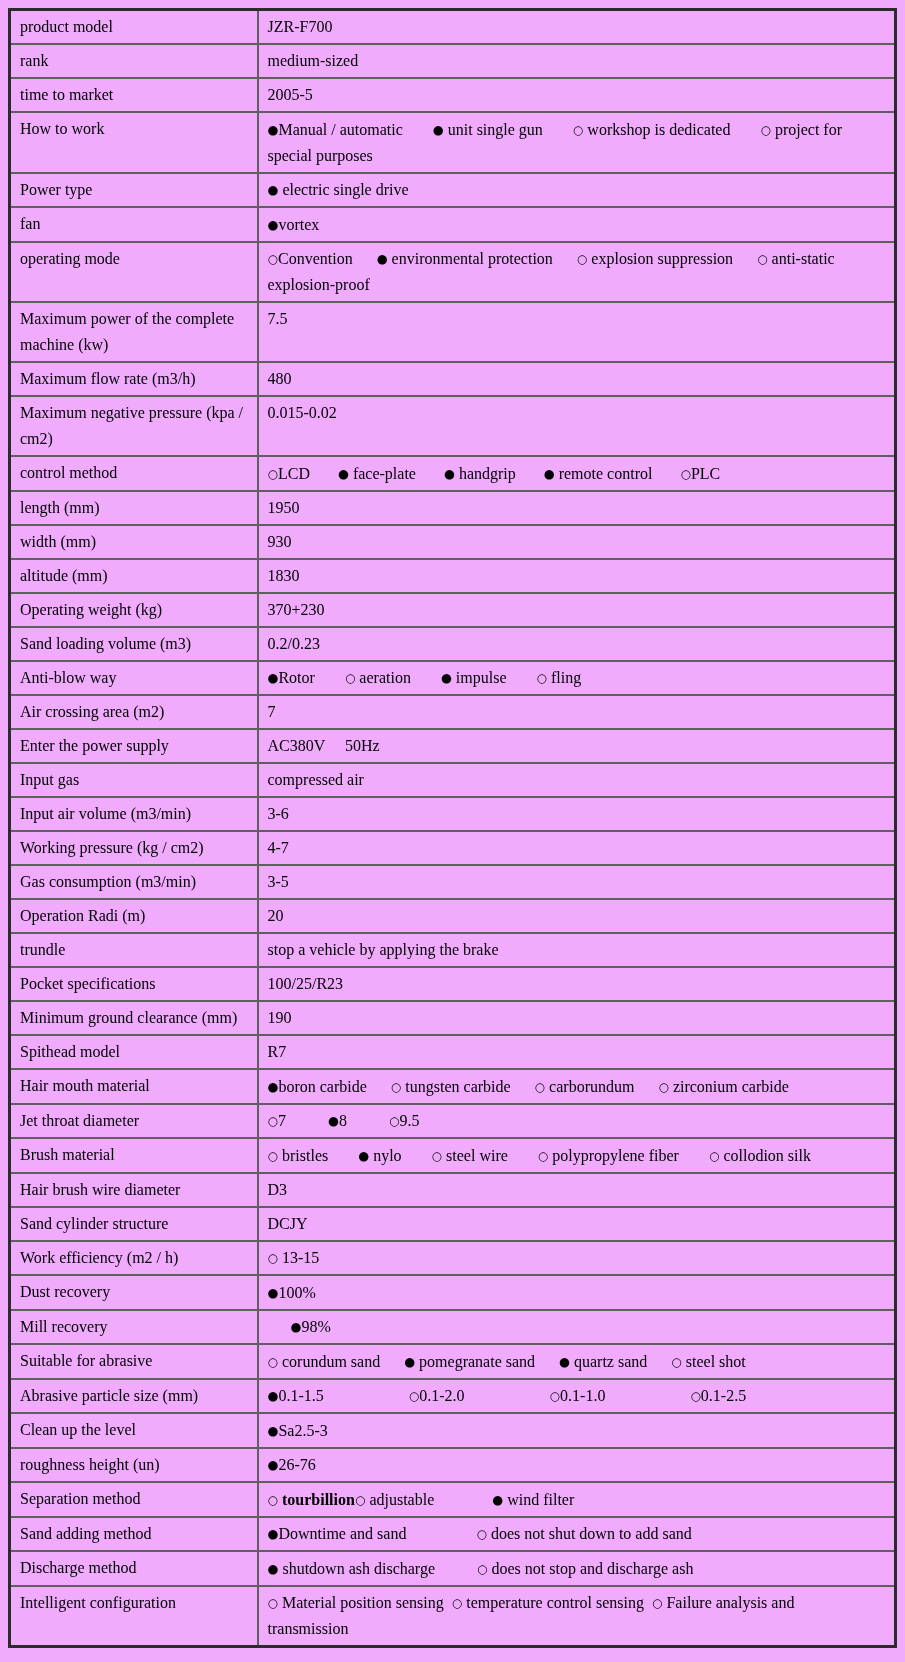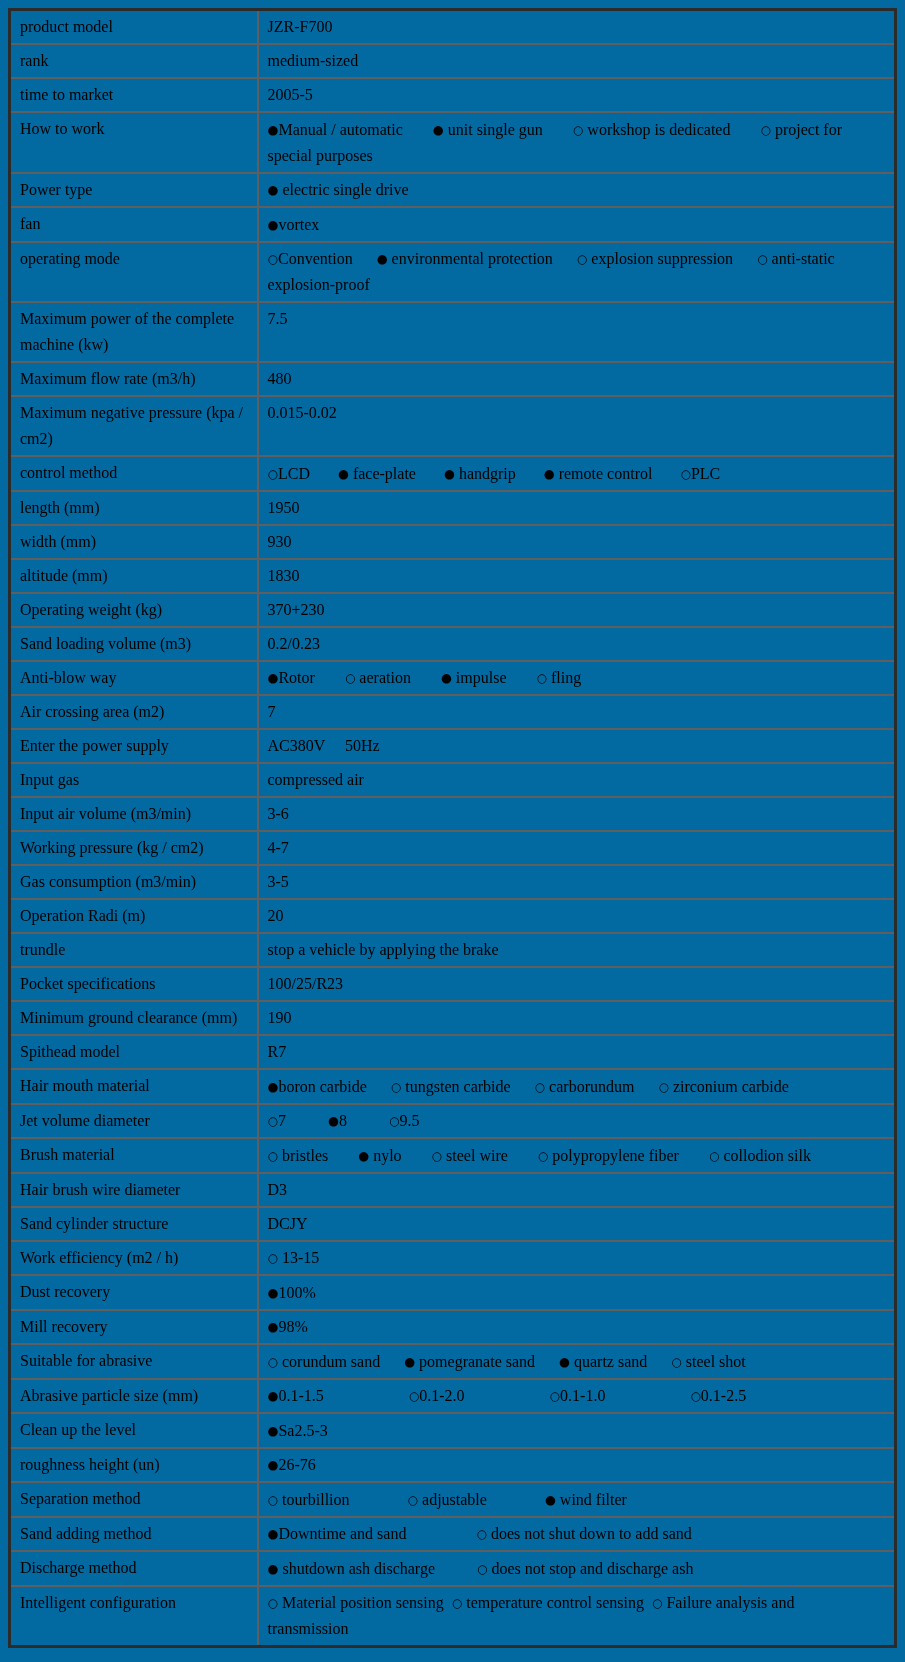--- a/index.html
+++ b/index.html
@@ -1,19 +1,19 @@
 <!DOCTYPE html>
 <html><head>
 <meta charset="utf-8">
 <style>
   html, body { margin: 0; padding: 0; background: #ffffff; }
   .page {
     width: 905px;
     height: 1662px;
-    background: #0369a1;
+    background: #f0abfc;
     box-sizing: border-box;
     font-family: "Liberation Serif", "DejaVu Serif", serif;
     color: #000000;
     overflow: hidden;
   }
   table.spec-table {
     border-collapse: collapse;
     table-layout: fixed;
     width: 889px;
     margin: 8px;
@@ -159,21 +159,21 @@
         </tr>
         <tr>
           <td class="cell-label">Spithead model</td>
           <td class="cell-value">R7</td>
         </tr>
         <tr>
           <td class="cell-label">Hair mouth material</td>
           <td class="cell-value"><span class="option" style="margin-right: 24px;"><span class="radio sel">●</span><span>boron carbide</span></span><span class="option" style="margin-right: 24px;"><span class="radio unsel">○</span><span> tungsten carbide</span></span><span class="option" style="margin-right: 24px;"><span class="radio unsel">○</span><span> carborundum</span></span><span class="option" style="margin-right: 24px;"><span class="radio unsel">○</span><span> zirconium carbide</span></span></td>
         </tr>
         <tr>
-          <td class="cell-label">Jet volume diameter</td>
+          <td class="cell-label">Jet throat diameter</td>
           <td class="cell-value"><span class="option" style="margin-right: 42px;"><span class="radio unsel">○</span><span>7</span></span><span class="option" style="margin-right: 42px;"><span class="radio sel">●</span><span>8</span></span><span class="option" style="margin-right: 42px;"><span class="radio unsel">○</span><span>9.5</span></span></td>
         </tr>
         <tr>
           <td class="cell-label">Brush material</td>
           <td class="cell-value"><span class="option" style="margin-right: 30px;"><span class="radio unsel">○</span><span> bristles</span></span><span class="option" style="margin-right: 30px;"><span class="radio sel">●</span><span> nylo</span></span><span class="option" style="margin-right: 30px;"><span class="radio unsel">○</span><span> steel wire</span></span><span class="option" style="margin-right: 30px;"><span class="radio unsel">○</span><span> polypropylene fiber</span></span><span class="option" style="margin-right: 30px;"><span class="radio unsel">○</span><span> collodion silk</span></span></td>
         </tr>
         <tr>
           <td class="cell-label">Hair brush wire diameter</td>
           <td class="cell-value">D3</td>
         </tr>
@@ -184,41 +184,41 @@
         <tr>
           <td class="cell-label">Work efficiency (m2 / h)</td>
           <td class="cell-value"><span class="option" style="margin-right: 28px;"><span class="radio unsel">○</span><span> 13-15</span></span></td>
         </tr>
         <tr>
           <td class="cell-label">Dust recovery</td>
           <td class="cell-value"><span class="option" style="margin-right: 28px;"><span class="radio sel">●</span><span>100%</span></span></td>
         </tr>
         <tr>
           <td class="cell-label">Mill recovery</td>
-          <td class="cell-value"><span class="option" style="margin-right: 28px;"><span class="radio sel">●</span><span>98%</span></span></td>
+          <td class="cell-value"><span class="option" style="margin-right: 28px; margin-left: 23px;"><span class="radio sel">●</span><span>98%</span></span></td>
         </tr>
         <tr>
           <td class="cell-label">Suitable for abrasive</td>
           <td class="cell-value"><span class="option" style="margin-right: 24px;"><span class="radio unsel">○</span><span> corundum sand</span></span><span class="option" style="margin-right: 24px;"><span class="radio sel">●</span><span> pomegranate sand</span></span><span class="option" style="margin-right: 24px;"><span class="radio sel">●</span><span> quartz sand</span></span><span class="option" style="margin-right: 24px;"><span class="radio unsel">○</span><span> steel shot</span></span></td>
         </tr>
         <tr>
           <td class="cell-label">Abrasive particle size (mm)</td>
           <td class="cell-value"><span class="option" style="margin-right: 85px;"><span class="radio sel">●</span><span>0.1-1.5</span></span><span class="option" style="margin-right: 85px;"><span class="radio unsel">○</span><span>0.1-2.0</span></span><span class="option" style="margin-right: 85px;"><span class="radio unsel">○</span><span>0.1-1.0</span></span><span class="option" style="margin-right: 85px;"><span class="radio unsel">○</span><span>0.1-2.5</span></span></td>
         </tr>
         <tr>
           <td class="cell-label">Clean up the level</td>
           <td class="cell-value"><span class="option" style="margin-right: 28px;"><span class="radio sel">●</span><span>Sa2.5-3</span></span></td>
         </tr>
         <tr>
           <td class="cell-label">roughness height (un)</td>
           <td class="cell-value"><span class="option" style="margin-right: 28px;"><span class="radio sel">●</span><span>26-76</span></span></td>
         </tr>
         <tr>
           <td class="cell-label">Separation method</td>
-          <td class="cell-value"><span class="option" style="margin-right: 58px;"><span class="radio unsel">○</span><span> tourbillion</span></span><span class="option" style="margin-right: 58px;"><span class="radio unsel">○</span><span> adjustable</span></span><span class="option" style="margin-right: 58px;"><span class="radio sel">●</span><span> wind filter</span></span></td>
+          <td class="cell-value"><span class="option" style=" font-weight: bold;"><span class="radio unsel">○</span><span> tourbillion</span></span><span class="option" style="margin-right: 58px;"><span class="radio unsel">○</span><span> adjustable</span></span><span class="option" style="margin-right: 58px;"><span class="radio sel">●</span><span> wind filter</span></span></td>
         </tr>
         <tr>
           <td class="cell-label">Sand adding method</td>
           <td class="cell-value"><span class="option" style="margin-right: 70px;"><span class="radio sel">●</span><span>Downtime and sand</span></span><span class="option" style=""><span class="radio unsel">○</span><span> does not shut down to add sand</span></span></td>
         </tr>
         <tr>
           <td class="cell-label">Discharge method</td>
           <td class="cell-value"><span class="option" style="margin-right: 42px;"><span class="radio sel">●</span><span> shutdown ash discharge</span></span><span class="option" style="margin-right: 42px;"><span class="radio unsel">○</span><span> does not stop and discharge ash</span></span></td>
         </tr>
         <tr>

